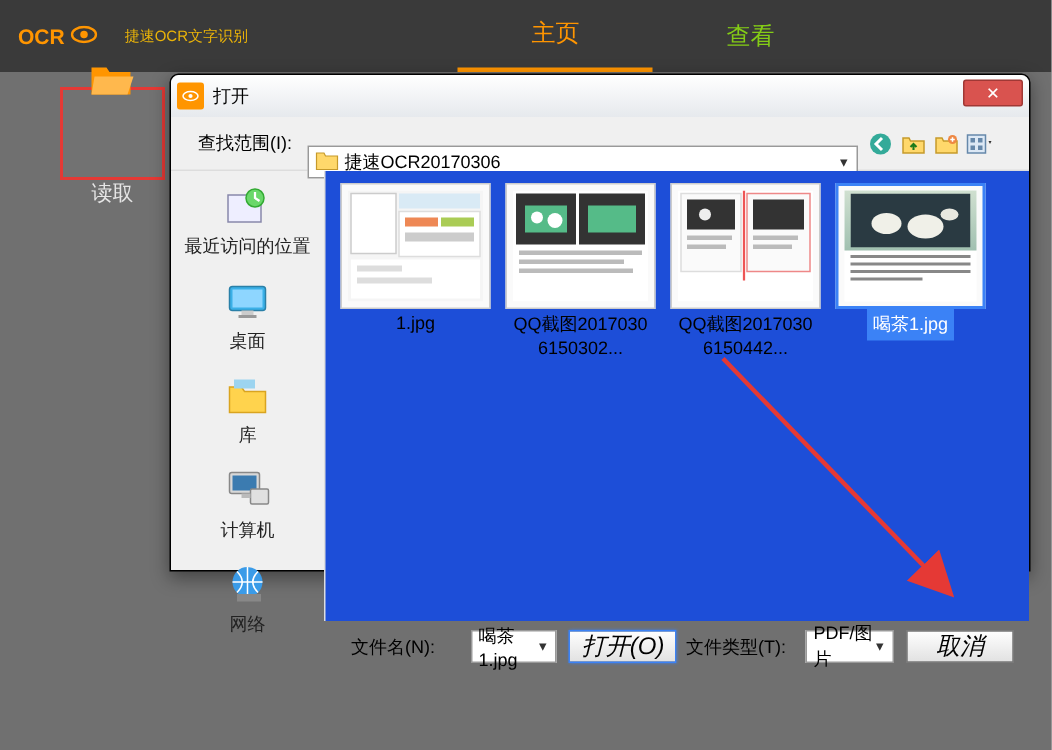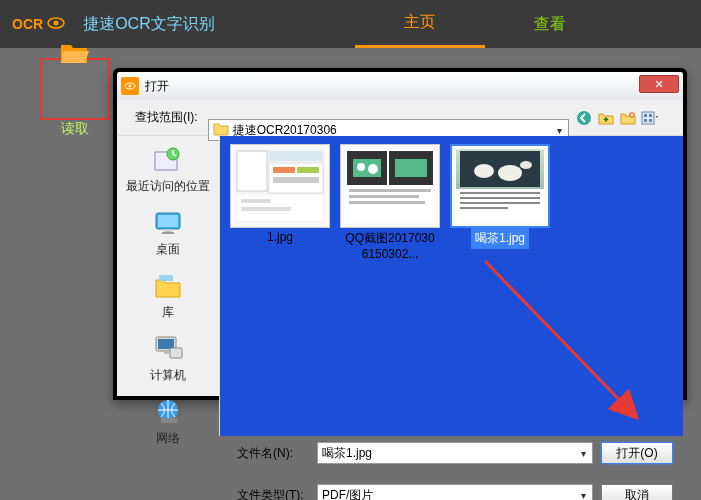--- a/index.html
+++ b/index.html
@@ -2,31 +2,31 @@
 <html><head>
   <meta charset="utf-8">
   <style>
     * { margin: 0; padding: 0; box-sizing: border-box; }
     body { width: 701px; height: 500px; font-family: "Microsoft YaHei", sans-serif; font-size: 12px; background: #595959; overflow: hidden; }
     
     .app-header { height: 48px; background: #3a3a3a; display: flex; align-items: center; text-align: right; }
     .ocr-logo { display: flex; align-items: center; gap: 4px; padding: 0 12px; }
     .ocr-text { color: #ff9500; font-weight: bold; font-size: 14px; }
     .ocr-eye { color: #ff9500; font-size: 14px; }
-    .app-title { color: #7dd3fc; font-size: 16px; margin-left: 6px; }
+    .app-title { color: #eab308; font-size: 10px; margin-left: 6px; }
     .tabs { display: flex; margin-left: 140px; height: 100%; }
     .tab { width: 130px; display: flex; align-items: center; justify-content: center; color: #84cc16; font-size: 16px; cursor: pointer; }
     .tab.active { color: #ff9500; border-bottom: 3px solid #ff9500; }
     
     .toolbar-area { background: #707070; height: 452px; position: relative; }
     .read-btn { position: absolute; left: 40px; top: 10px; width: 70px; height: 62px; display: flex; flex-direction: column; align-items: center; justify-content: center; gap: 6px; border: 2px solid #e53935; background: rgba(255,255,255,0.02); }
     .folder-open-icon { width: 32px; height: 24px; }
-    .read-label { color: #bef264; font-size: 14px; margin-top: 46px; }
-    
-    .dialog { position: absolute; left: 113px; top: 20px; width: 574px; height: 332px; background: #f0f0f0; border: 4px solid #000000; border-radius: 6px 6px 0 0; box-shadow: 0 4px 12px rgba(0,0,0,0.4); }
+    .read-label { color: #e5e5e5; font-size: 14px; margin-top: 46px; }
+    
+    .dialog { position: absolute; left: 113px; top: 1px; width: 574px; height: 332px; background: #f0f0f0; border: 1px solid #000000; border-radius: 6px 6px 0 0; box-shadow: 0 4px 12px rgba(0,0,0,0.4); }
     .dialog-titlebar { height: 28px; background: linear-gradient(#fff,#e6e9ed); border-radius: 6px 6px 0 0; display: flex; align-items: center; padding: 0 4px; position: relative; }
     .dt-icon { width: 18px; height: 18px; background: #ff9500; border-radius: 2px; margin-right: 6px; display: flex; align-items: center; justify-content: center; color: #fff; font-size: 10px; }
     .dt-title { font-size: 12px; }
     .dt-close { position: absolute; right: 4px; top: 3px; width: 40px; height: 18px; background: #d9534f; border: 1px solid #a03835; color: #fff; display: flex; align-items: center; justify-content: center; border-radius: 2px; cursor: pointer; font-size: 11px; }
     
     .dialog-top { height: 36px; display: flex; align-items: center; gap: 6px; padding: 0 24px 0 18px; border-bottom: 1px solid #ddd; }
     .search-range-label { font-size: 12px; margin-right: 4px; }
     .dir-combo { flex: 1; height: 22px; border: 1px solid #999; background: #fff; display: flex; align-items: center; padding: 0 4px; gap: 4px; margin-top: 25px; }
     .dir-folder-icon { width: 16px; height: 14px; }
     .combo-arrow { margin-left: auto; font-size: 10px; color: #333; padding: 0 2px; }
@@ -47,25 +47,25 @@
     .thumb-name { font-size: 12px; text-align: center; padding: 2px 4px; word-break: break-all; max-height: 32px; overflow: hidden; }
     
     .preview-doc { width: 90px; height: 74px; background: #fff; display: flex; flex-direction: column; }
     .pd-top { height: 40px; background: linear-gradient(#d0e0d0,#a0c0b0); display: flex; align-items: center; justify-content: center; }
     .pd-lines { padding: 3px 4px; }
     .pd-line { height: 2px; background: #888; margin-bottom: 3px; }
     .pd-line.short { width: 60%; }
     
     .arrow-annotation { position: absolute; left: 255px; top: 115px; pointer-events: none; }
     
-    .dialog-bottom { padding: 6px 10px 8px 120px; display: flex; flex-direction: column; gap: 20px; }
+    .dialog-bottom { padding: 6px 10px 8px 120px; display: flex; flex-direction: row; gap: 6px; }
     .dbot-row { display: flex; align-items: center; gap: 8px; }
     .dbot-label { width: 72px; font-size: 12px; text-align: left; }
     .dbot-combo { flex: 1; height: 22px; border: 1px solid #999; background: #fff; display: flex; align-items: center; padding: 0 4px; }
-    .dbot-btn { width: 72px; height: 22px; border: 1px solid #7a7a7a; background: linear-gradient(#fefefe,#e2e2e2); font-size: 12px; display: flex; align-items: center; justify-content: center; cursor: pointer; }
+    .dbot-btn { width: 72px; height: 22px; border: 1px solid #7a7a7a; background: linear-gradient(#fefefe,#e2e2e2); font-size: 16px; display: flex; align-items: center; justify-content: center; cursor: pointer; font-style: italic; }
     .dbot-btn.primary { border: 1px solid #3b82f6; box-shadow: 0 0 2px #3b82f6; }
   </style>
 </head>
 <body>
 
 <div class="app-header">
   <div class="ocr-logo">
     <span class="ocr-text">OCR</span>
     <span class="ocr-eye">
       <svg width="18" height="12" viewBox="0 0 18 12">
@@ -232,20 +232,38 @@
                 <circle cx="16" cy="18" r="4" fill="#fff"></circle>
                 <circle cx="28" cy="20" r="5" fill="#fff"></circle>
                 <rect x="44" y="2" width="44" height="34" fill="#333"></rect>
                 <rect x="50" y="10" width="32" height="18" fill="#5b8"></rect>
                 <rect x="4" y="40" width="82" height="3" fill="#bbb"></rect>
                 <rect x="4" y="46" width="70" height="3" fill="#bbb"></rect>
                 <rect x="4" y="52" width="76" height="3" fill="#bbb"></rect>
               </svg>
           </div>
           <div class="thumb-name">QQ截图20170306150302...</div>
+        </div>
+        <div class="thumb">
+          <div class="thumb-img">
+            <svg width="90" height="74" viewBox="0 0 90 74">
+                <rect width="90" height="74" fill="#fff"></rect>
+                <rect x="2" y="2" width="40" height="52" fill="#fafafa" stroke="#ddd"></rect>
+                <rect x="6" y="6" width="32" height="20" fill="#333"></rect>
+                <circle cx="18" cy="16" r="4" fill="#eee"></circle>
+                <rect x="6" y="30" width="30" height="3" fill="#bbb"></rect>
+                <rect x="6" y="36" width="26" height="3" fill="#bbb"></rect>
+                <rect x="46" y="2" width="42" height="52" fill="#fafafa" stroke="#e88"></rect>
+                <rect x="50" y="6" width="34" height="20" fill="#333"></rect>
+                <rect x="50" y="30" width="30" height="3" fill="#bbb"></rect>
+                <rect x="50" y="36" width="26" height="3" fill="#bbb"></rect>
+                <line x1="44" y1="0" x2="44" y2="60" stroke="#e55" stroke-width="1.5"></line>
+              </svg>
+          </div>
+          <div class="thumb-name">QQ截图20170306150442...</div>
         </div>
         <div class="thumb selected">
           <div class="thumb-img">
             <div class="preview-doc">
               <div class="pd-top">
                   <svg width="80" height="36" viewBox="0 0 80 36">
                     <rect width="80" height="36" fill="#2a3a42"></rect>
                     <ellipse cx="24" cy="20" rx="10" ry="7" fill="#f0f0e8"></ellipse>
                     <ellipse cx="50" cy="22" rx="12" ry="8" fill="#f0f0e8"></ellipse>
                     <ellipse cx="66" cy="14" rx="6" ry="4" fill="#e8e8e0"></ellipse>

